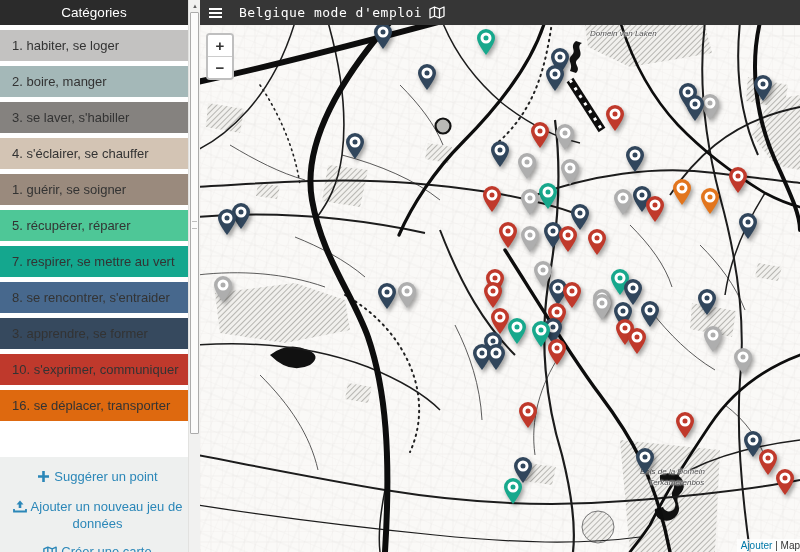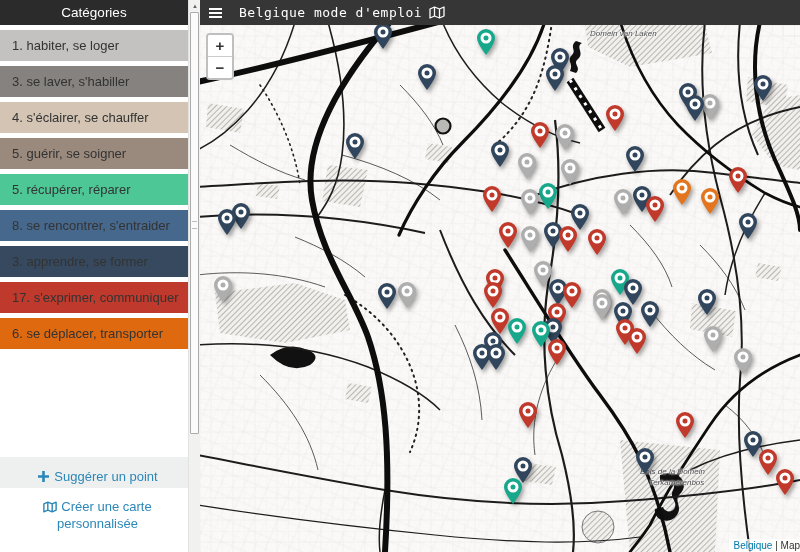--- a/index.html
+++ b/index.html
@@ -1,20 +1,20 @@
 <!DOCTYPE html>
 <html><head>
 <meta charset="utf-8">
 <style>
   html,body{margin:0;padding:0;background:#888;}
   .app{position:relative;width:800px;height:552px;overflow:hidden;background:#fff;
        font-family:"Liberation Sans",sans-serif;}
 
   
-  .sidebar{position:absolute;left:0;top:0;width:188px;height:488px;background:#fff;}
+  .sidebar{position:absolute;left:0;top:0;width:188px;height:552px;background:#fff;}
   .sidebar-header{height:25px;line-height:25px;background:#2b2b2b;color:#fff;
                   text-align:center;font-size:13.5px;}
   .cat-list{margin-top:5px;}
   .cat-item{height:31px;line-height:31px;padding-left:12px;margin-bottom:5px;
             font-size:13px;color:#333;cursor:pointer;white-space:nowrap;overflow:hidden;}
   .sidebar-footer{position:absolute;left:0;top:457px;right:0;bottom:0;background:#eef0ef;
                   text-align:center;padding-top:8px;}
   .side-link{display:block;margin:0 0 13px 7px;font-size:13px;text-decoration:none;cursor:pointer;}
   .side-link .lnk-ico{display:inline-block;vertical-align:-2px;margin-right:4px;}
   .side-link:first-child{margin-top:4px;}
@@ -62,33 +62,39 @@
 </style>
 </head>
 <body>
 
 <div class="app">
 
   <div class="sidebar">
     <div class="sidebar-header">Catégories</div>
     <div class="cat-list" id="cat-list">
         <div class="cat-item" style="background: rgb(195, 194, 193);">1. habiter, se loger</div>
+        <div class="cat-item" style="background: rgb(164, 184, 184);">2. boire, manger</div>
         <div class="cat-item" style="background: rgb(133, 130, 127);">3. se laver, s'habiller</div>
         <div class="cat-item" style="background: rgb(211, 196, 180);">4. s'éclairer, se chauffer</div>
-        <div class="cat-item" style="background: rgb(154, 138, 125);">5. guérir, se soigner</div>
+        <div class="cat-item" style="background: rgb(154, 138, 125);">1. guérir, se soigner</div>
         <div class="cat-item" style="background: rgb(78, 199, 151);">5. récupérer, réparer</div>
+        <div class="cat-item" style="background: rgb(20, 167, 142);">7. respirer, se mettre au vert</div>
         <div class="cat-item" style="background: rgb(71, 104, 141);">8. se rencontrer, s'entraider</div>
         <div class="cat-item" style="background: rgb(54, 73, 94);">3. apprendre, se former</div>
-        <div class="cat-item" style="background: rgb(191, 57, 44);">17. s'exprimer, communiquer</div>
-        <div class="cat-item" style="background: rgb(222, 105, 15);">6. se déplacer, transporter</div>
+        <div class="cat-item" style="background: rgb(191, 57, 44);">10. s'exprimer, communiquer</div>
+        <div class="cat-item" style="background: rgb(222, 105, 15);">16. se déplacer, transporter</div>
       </div>
     <div class="sidebar-footer" id="side-links">
         <a class="side-link" style="color: rgb(43, 135, 184);"><span class="lnk-ico"><svg width="13" height="13" viewBox="0 0 13 13">
               <path d="M6.5,1 V12 M1,6.5 H12" stroke="currentColor" stroke-width="2.6"></path>
             </svg></span><span>Suggérer un point</span></a>
+        <a class="side-link" style="color: rgb(43, 135, 184);"><span class="lnk-ico"><svg width="14" height="13" viewBox="0 0 14 13">
+              <path d="M7,0.5 L10.5,4.5 H8.3 V8 H5.7 V4.5 H3.5 Z" fill="currentColor"></path>
+              <path d="M1,9 V11.5 H13 V9" fill="none" stroke="currentColor" stroke-width="1.8"></path>
+            </svg></span><span>Ajouter un nouveau jeu de données</span></a>
         <a class="side-link" style="color: rgb(43, 135, 184);"><span class="lnk-ico"><svg width="14" height="12" viewBox="0 0 16 13">
               <path d="M1,3 L5.5,1 L10.5,3 L15,1 L15,10 L10.5,12 L5.5,10 L1,12 Z M5.5,1 L5.5,10 M10.5,3 L10.5,12" fill="none" stroke="currentColor" stroke-width="1.6" stroke-linejoin="round"></path>
             </svg></span><span>Créer une carte personnalisée</span></a>
       </div>
   </div>
 
   <div class="sb">
     <div class="sb-up">▲</div>
     <div class="sb-thumb">
       <div class="sb-grip"></div>
@@ -499,17 +505,17 @@
               <circle cx="11" cy="10" r="4" fill="#17a88c" stroke="#fff" stroke-width="3"></circle>
             </svg></div>
         </div>
 
       <div class="zoomctl">
         <span class="zbtn">+</span>
         <span class="zbtn">−</span>
       </div>
 
       <div class="attribution">
-        <span class="leaflet-link">Belgique</span><span> | Map</span>
+        <span class="leaflet-link">Ajouter</span><span> | Map</span>
       </div>
     </div>
   </div>
 </div>
 
 </body></html>

